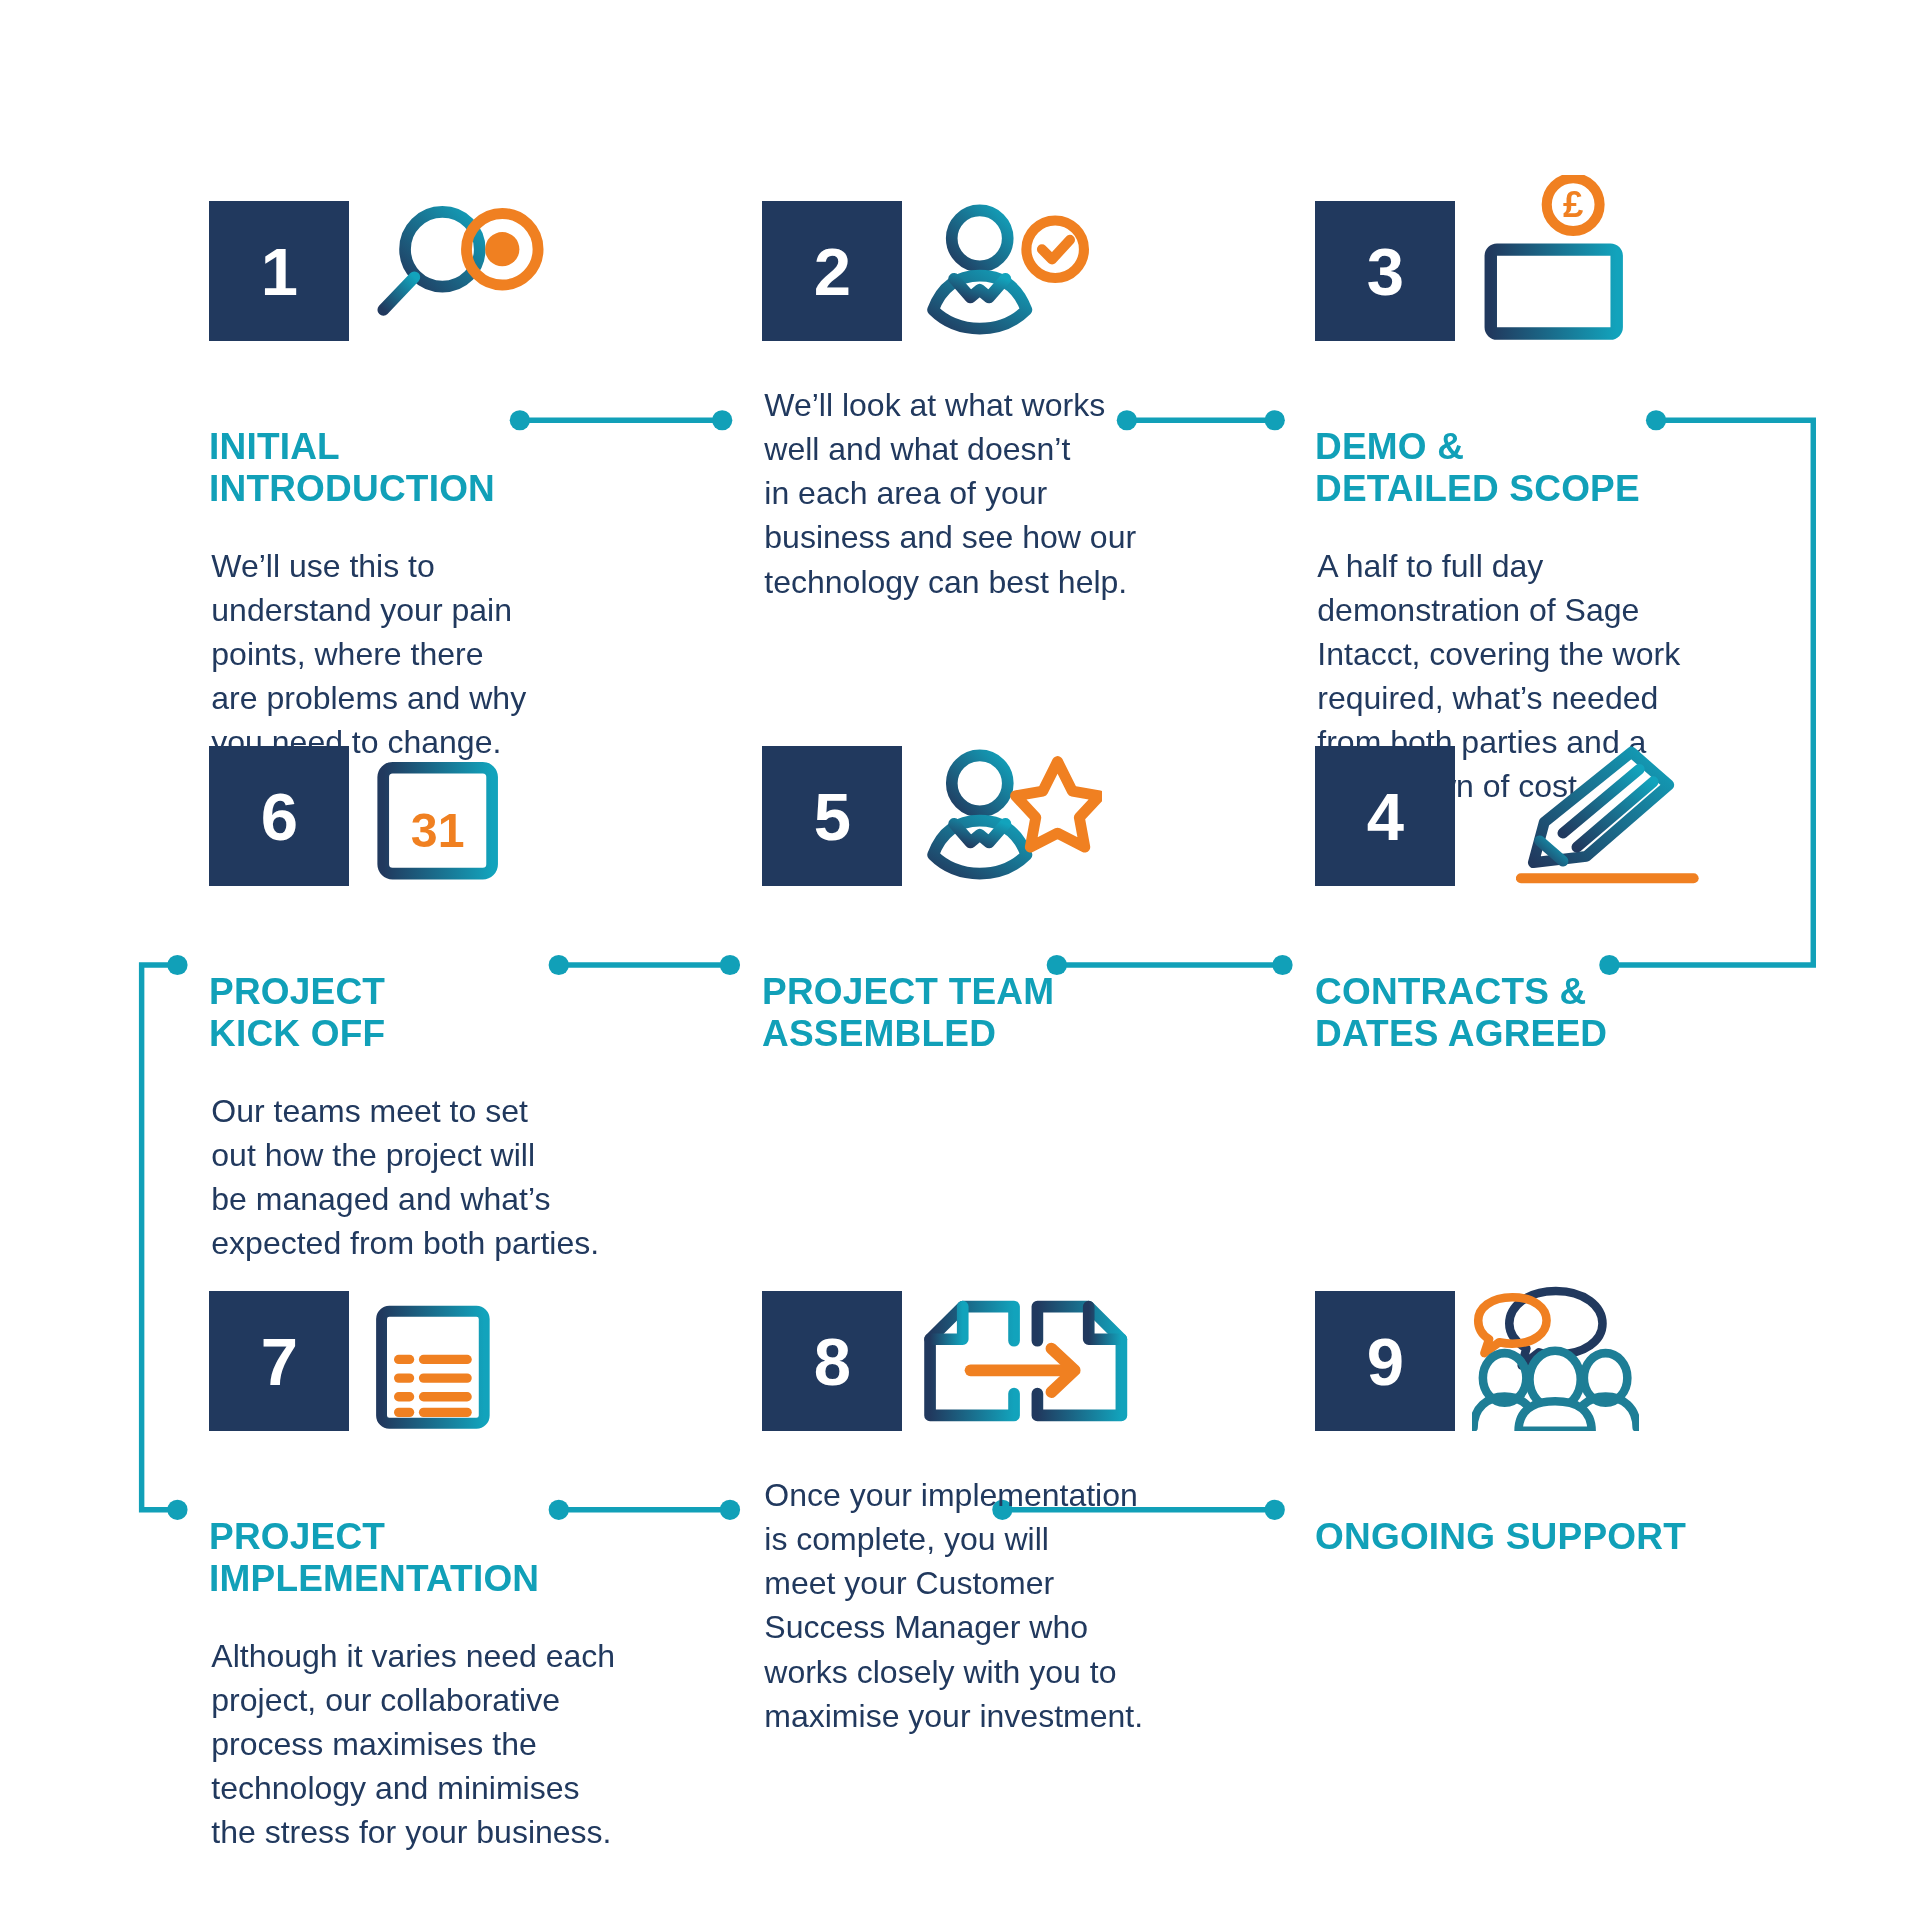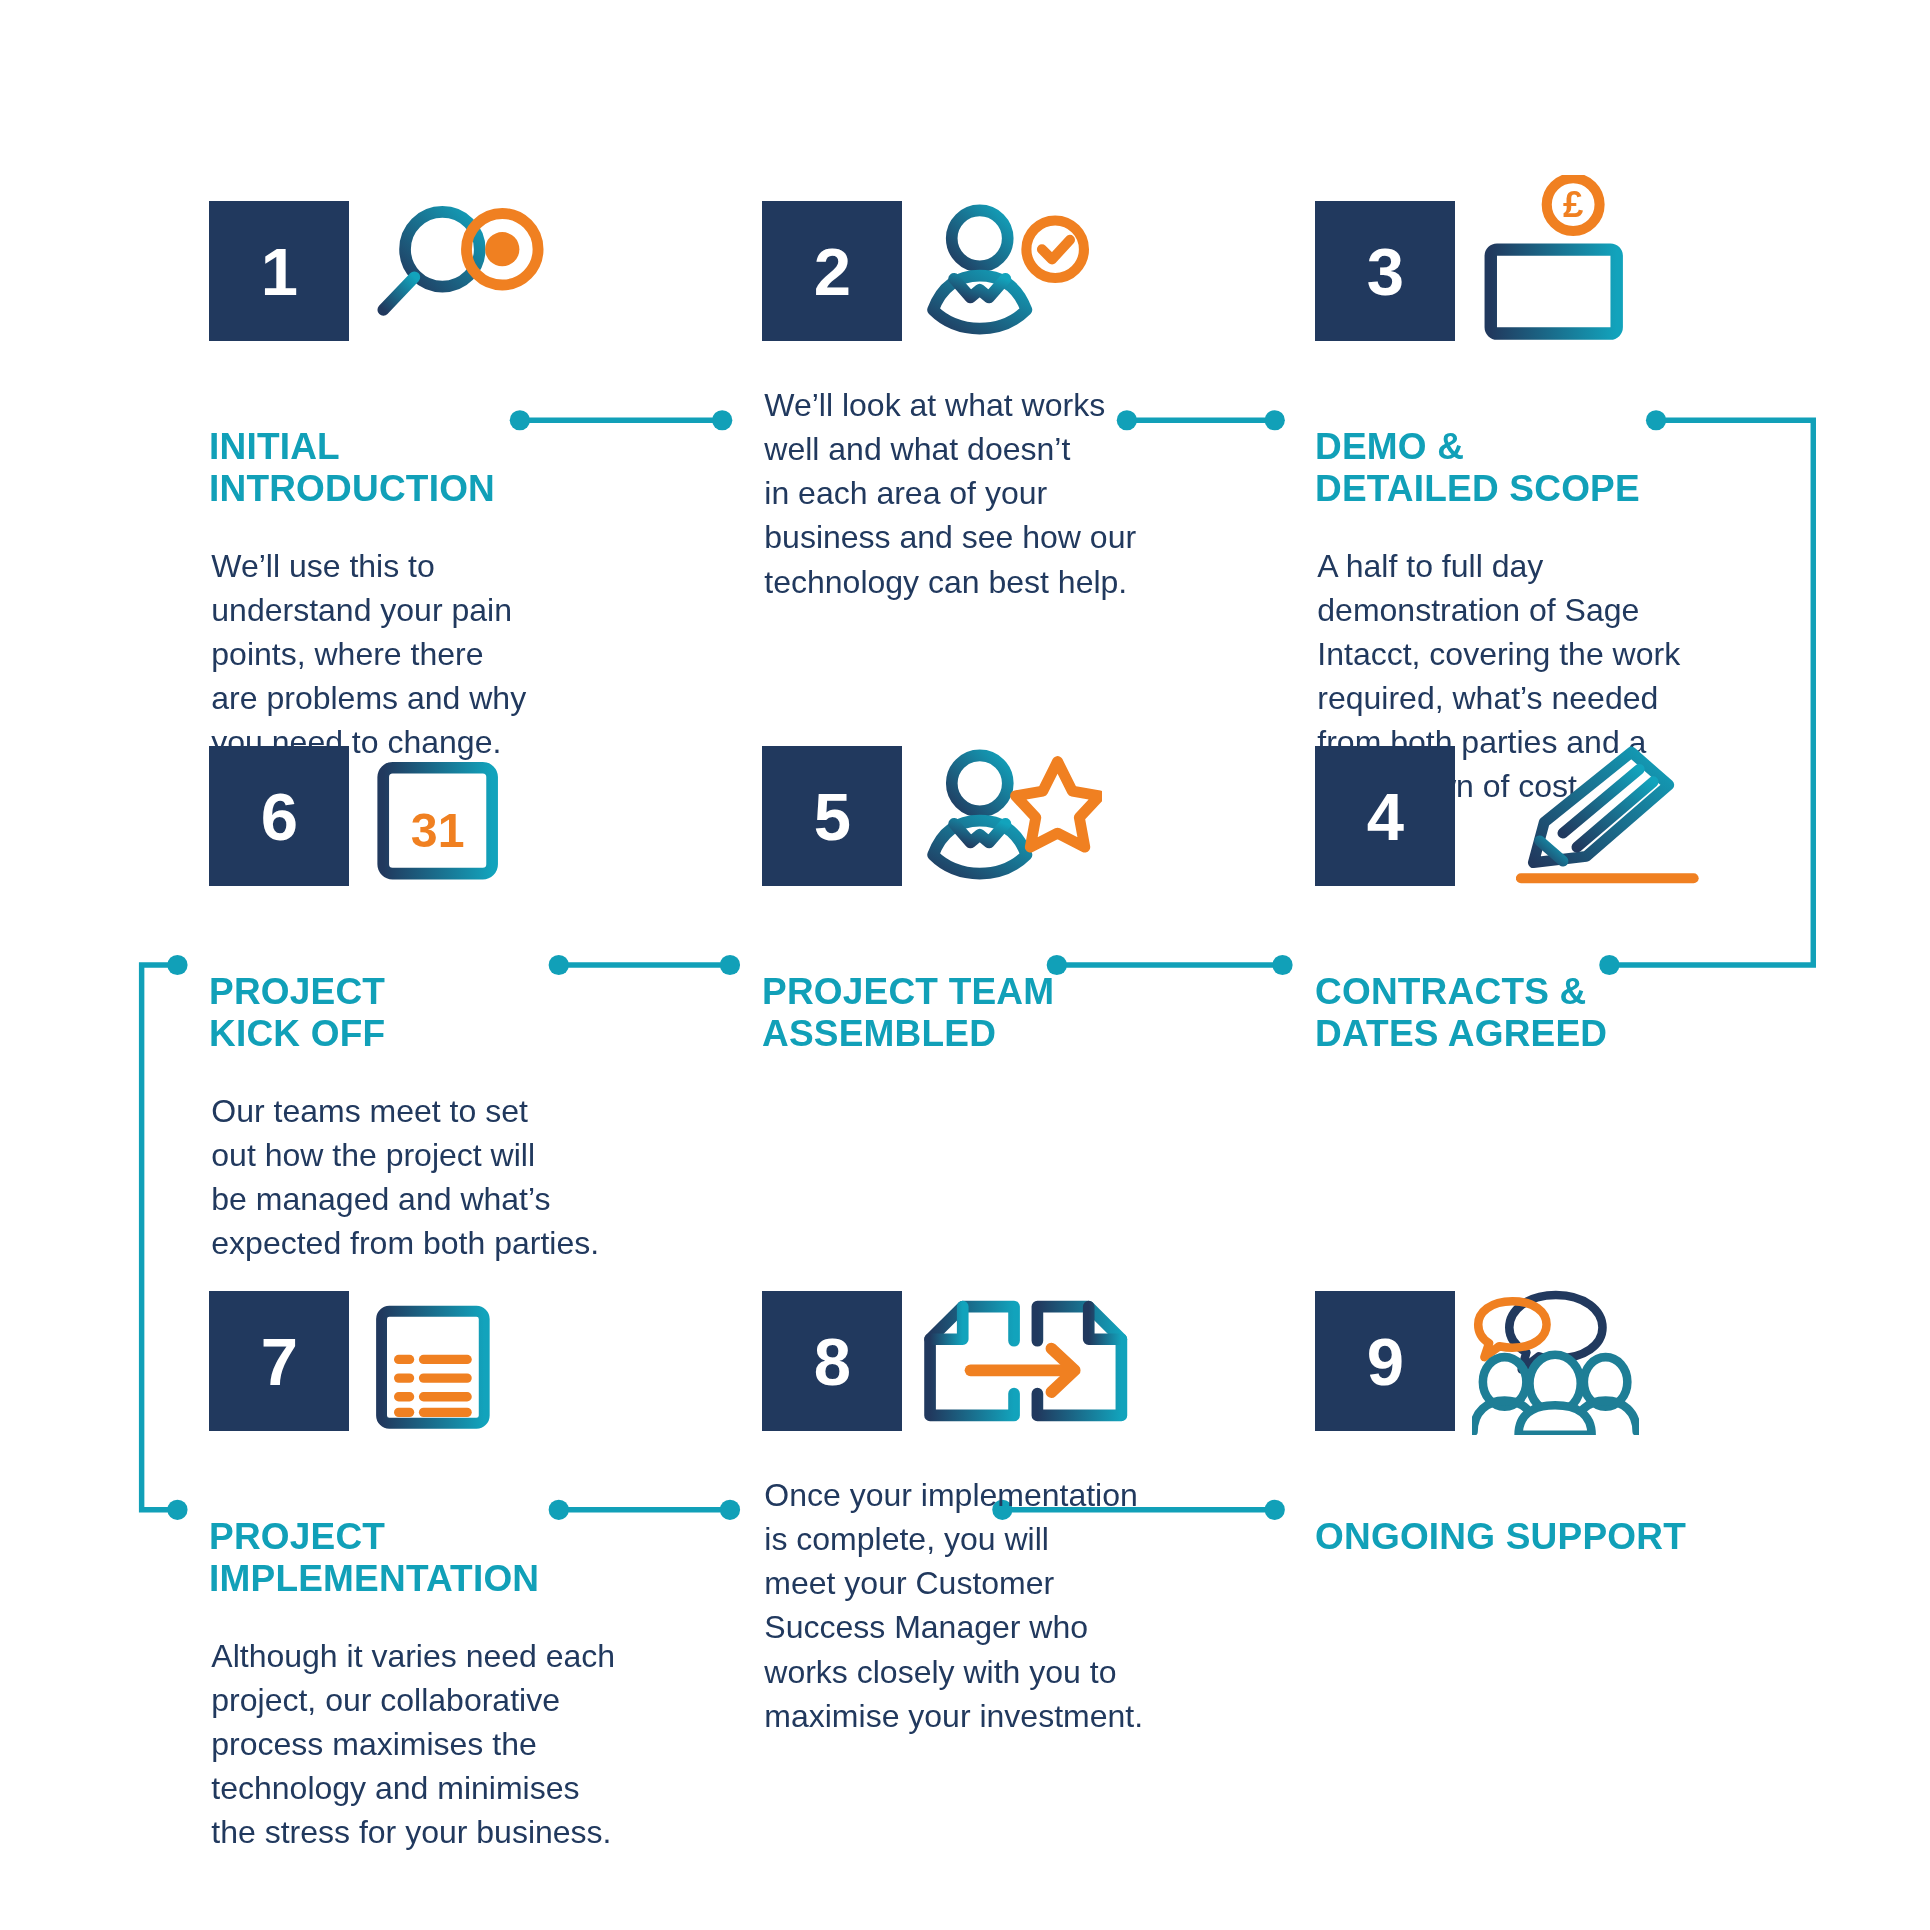--- a/index.html
+++ b/index.html
@@ -61,21 +61,21 @@
     font-weight: 700;
     line-height: 1;
     flex: 0 0 auto;
     letter-spacing: -0.8px;
   }
 
   .pict {
     margin-left: 17px;
     flex: 0 0 auto;
     display: flex;
-    align-items: center;
+    align-items: flex-end;
     height: 140px;
   }
   .pict svg { display: block; }
 
   .headline {
     margin-top: 77px;
     color: #11A0B8;
     font-weight: 700;
     font-size: 37px;
     line-height: 1.13;

